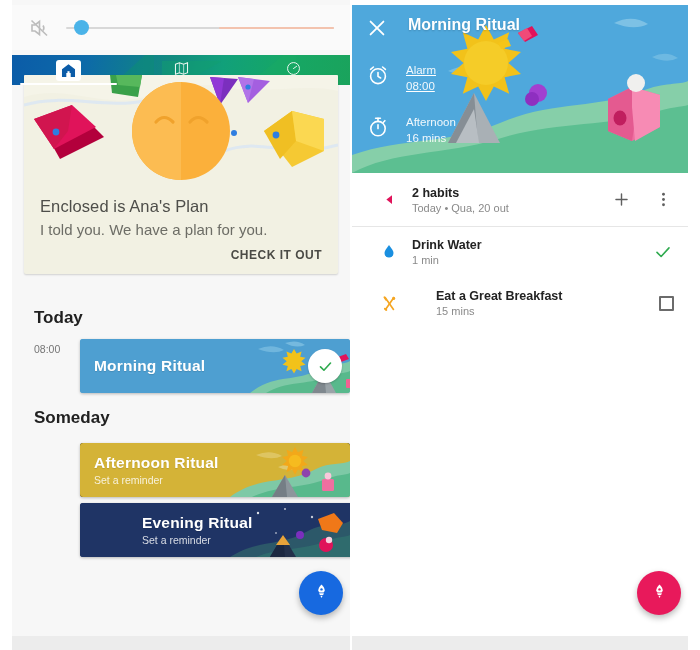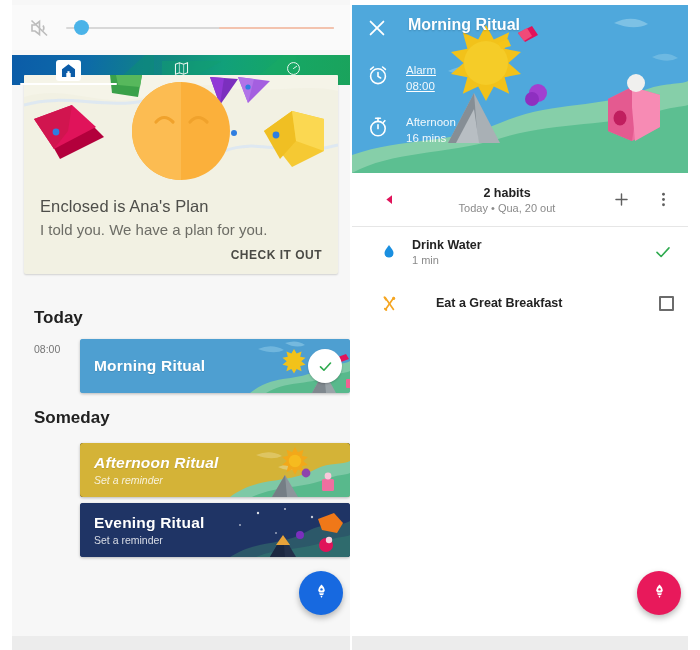--- a/index.html
+++ b/index.html
@@ -219,21 +219,21 @@
       </div>
       <div class="done">
         <svg viewBox="0 0 24 24" width="15" height="15" fill="none" stroke="#2eaa4e" stroke-width="2.6" stroke-linecap="round" stroke-linejoin="round">
           <path d="M4 12.5 9.5 18 20 6.5"></path>
         </svg>
       </div>
     </div>
 
     <div class="sec-title" style="top:408px;">Someday</div>
 
-    <div class="ritual" style="left:68px;top:443px;width:270px;height:54px;background:#000000;font-style:italic;">
+    <div class="ritual" style="left:68px;top:443px;width:270px;height:54px;background:#000000;">
       <div class="scene">
         <svg viewBox="0 0 270 54" width="270" height="54">
           <rect width="270" height="54" fill="#d4b337"></rect>
           <path d="M176 12 q14 -6 26 1 q-10 5 -26 -1z" fill="#e2cb72" opacity=".75"></path>
           <path d="M198 24 q12 -5 20 1 q-9 5 -20 -1z" fill="#e5d185" opacity=".7"></path>
           <path d="M150 54 C180 32 206 42 236 26 C250 19 262 22 270 18 L270 54 Z" fill="#7ec9a6"></path>
           <path d="M172 54 C198 42 222 46 246 36 C256 32 266 32 270 30 L270 54 Z" fill="#58b98c"></path>
           <g transform="translate(206,4)">
             <path d="M9 0 l2.9 5.2 5.6 -2.5 -1.6 6 6 1.2 -4.7 4 4.7 4 -6 1.2 1.6 6 -5.6 -2.5 -2.9 5.2 -2.9 -5.2 -5.6 2.5 1.6 -6 -6 -1.2 4.7 -4 -4.7 -4 6 -1.2 -1.6 -6 5.6 2.5z" fill="#f2a81a"></path>
             <circle cx="9" cy="14" r="6.2" fill="#f6bb1f"></circle>
@@ -244,21 +244,21 @@
           <rect x="242" y="36" width="12" height="12" rx="1.5" fill="#ef6fa0"></rect>
           <circle cx="248" cy="33" r="3.4" fill="#f9c7da"></circle>
         </svg>
       </div>
       <div class="lbl">
         <b>Afternoon Ritual</b>
         <small>Set a reminder</small>
       </div>
     </div>
 
-    <div class="ritual" style="left:68px;top:503px;width:270px;height:54px;background:#1f3465;">
+    <div class="ritual" style="left:68px;top:503px;width:270px;height:54px;background:#1f3465;padding-left:48px;">
       <div class="scene">
         <svg viewBox="0 0 270 54" width="270" height="54">
           <rect width="270" height="54" fill="#1f3465"></rect>
           <circle cx="178" cy="10" r="1.2" fill="#ffffff" opacity=".85"></circle>
           <circle cx="205" cy="6" r="1" fill="#ffffff" opacity=".7"></circle>
           <circle cx="160" cy="22" r="1" fill="#ffffff" opacity=".6"></circle>
           <circle cx="232" cy="14" r="1.2" fill="#ffffff" opacity=".75"></circle>
           <circle cx="196" cy="30" r="1" fill="#ffffff" opacity=".55"></circle>
           <path d="M150 54 C178 36 200 44 228 28 C244 19 260 24 270 18 L270 54 Z" fill="#2c5869"></path>
           <path d="M176 54 C200 44 222 48 246 38 C256 34 266 34 270 32 L270 54 Z" fill="#2f6b6d"></path>
@@ -358,21 +358,21 @@
             <path d="M17.4 7.2 18.9 5.7" stroke-linecap="round"></path>
           </svg>
         </span>
         <span>
           <div class="mk">Afternoon</div>
           <div class="mv">16 mins</div>
         </span>
       </div>
     </div>
 
-    <div class="hrow" style="top:173px;height:53px;text-align:center;">
+    <div class="hrow" style="top:173px;height:53px;">
       <span class="lead">
         <svg viewBox="0 0 24 24" width="15" height="15" fill="#e0135a">
           <path d="M16 5 7 12l9 7z"></path>
         </svg>
       </span>
       <span class="body">
         <div class="t1">2 habits</div>
         <div class="t2">Today • Qua, 20 out</div>
       </span>
       <span class="tail">
@@ -416,20 +416,21 @@
         <svg viewBox="0 0 24 24" width="19" height="19" fill="none" stroke="#f5a623" stroke-width="2.1" stroke-linecap="round">
           <path d="M6.5 4.5 17 19.5"></path>
           <path d="M17.5 4.5 7 19.5"></path>
           <path d="M5.6 4.2 7.6 7.4" stroke-width="2.4"></path>
           <circle cx="17.2" cy="5.6" r="2" fill="#f5a623" stroke="none"></circle>
           <path d="M6.2 18.6 8 20.2" stroke-width="2.4"></path>
         </svg>
       </span>
       <span class="body">
         <div class="t1">Eat a Great Breakfast</div>
+        <div class="t2">15 mins</div>
       </span>
       <span class="tail">
         <span class="cbox"></span>
       </span>
     </div>
 
     <div class="fab pink" style="left:285px;top:571px;">
       <span>
         <svg viewBox="0 0 24 24" width="17" height="17" fill="#ffffff">
           <path d="M12 2c3 2.4 4.6 5.6 4.6 9.1l-1.6 2.2H9l-1.6-2.2C7.4 7.6 9 4.4 12 2z"></path>

